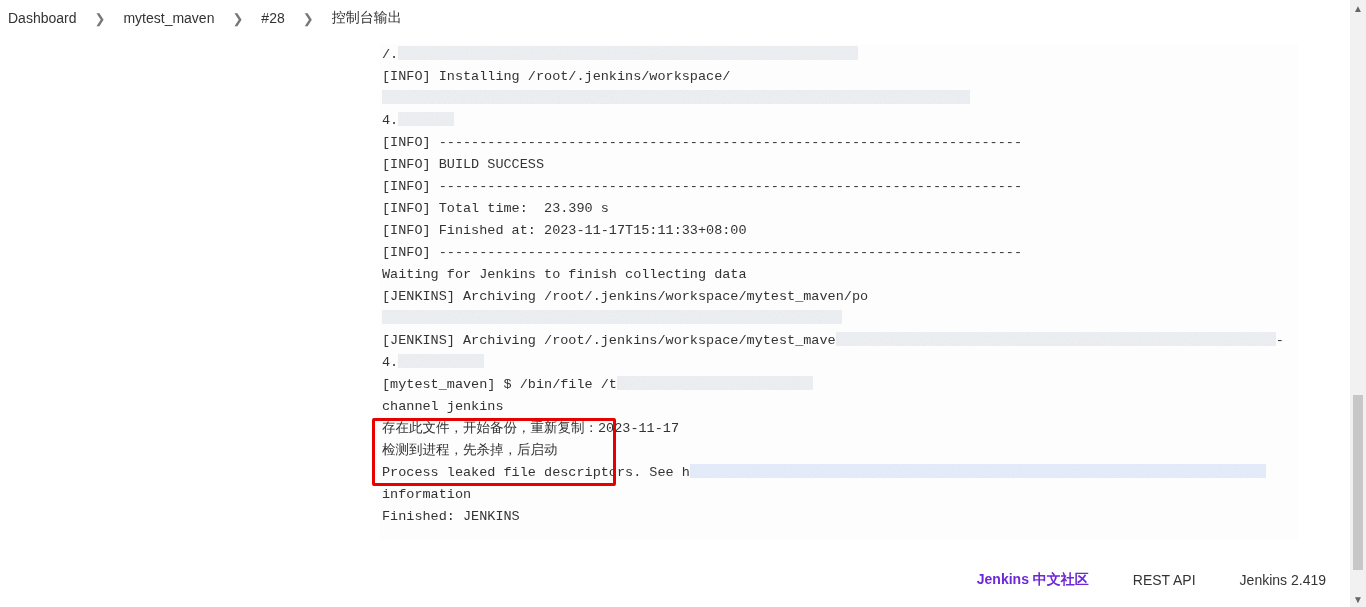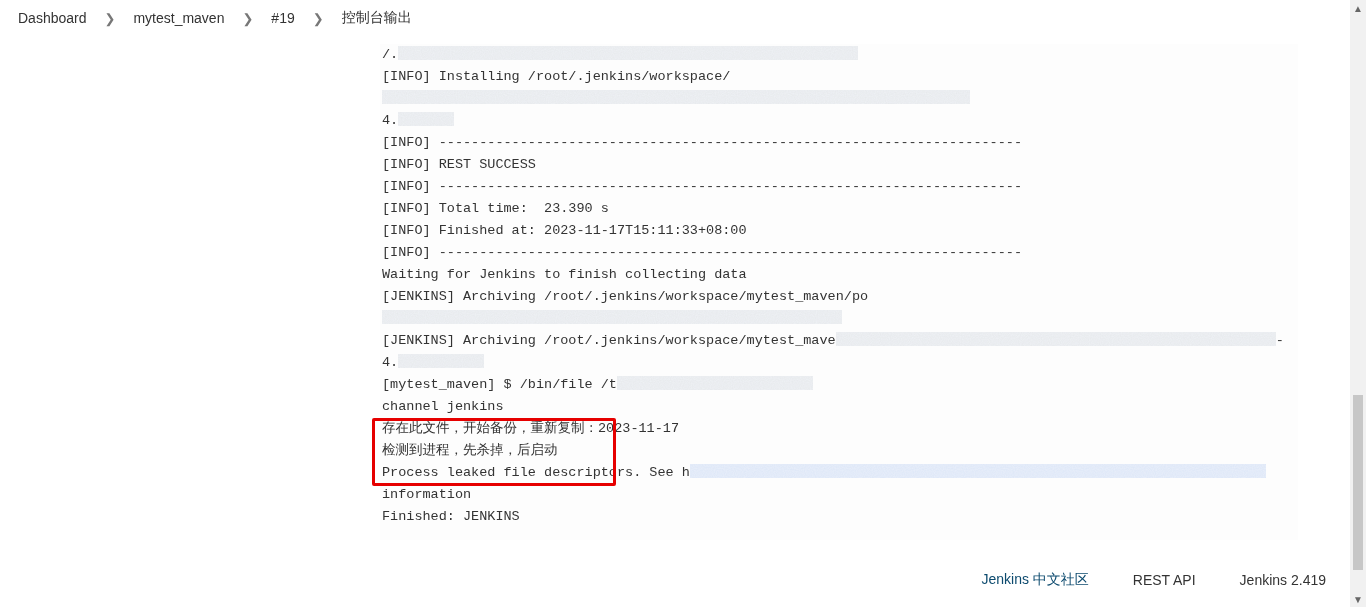--- a/index.html
+++ b/index.html
@@ -7,21 +7,21 @@
       font-family: -apple-system, BlinkMacSystemFont, "Segoe UI", "Helvetica Neue", Arial, sans-serif;
       background: #fff;
       width: 1366px;
       height: 607px;
       position: relative;
       overflow: hidden;
     }
     .breadcrumb {
       display: flex;
       align-items: center;
-      padding: 6px 14px;
+      padding: 6px 4px;
       height: 36px;
       background: #fff;
       font-size: 14px;
       color: #333;
     }
     .breadcrumb-item {
       padding: 2px 4px;
       color: #333;
     }
     .breadcrumb-sep {
@@ -62,21 +62,21 @@
     .footer {
       position: absolute;
       bottom: 18px;
       right: 40px;
       display: flex;
       align-items: center;
       gap: 44px;
       font-size: 14px;
       color: #333;
     }
-    .footer .cn { color: #0c4a6e; font-weight: 400; }
+    .footer .cn { color: #6d28d9; font-weight: 700; }
     .scrollbar-track {
       position: absolute;
       right: 0;
       top: 0;
       width: 16px;
       height: 607px;
       background: #f1f1f1;
     }
     .scrollbar-arrow {
       width:16px; height:16px; display:flex; align-items:center; justify-content:center; color:#666; font-size:10px;
@@ -86,21 +86,21 @@
     }
   </style>
 </head>
 <body>
 
 <div class="breadcrumb">
   <span class="breadcrumb-item">Dashboard</span>
   <span class="breadcrumb-sep">❯</span>
   <span class="breadcrumb-item">mytest_maven</span>
   <span class="breadcrumb-sep">❯</span>
-  <span class="breadcrumb-item">#19</span>
+  <span class="breadcrumb-item">#28</span>
   <span class="breadcrumb-sep">❯</span>
   <span class="breadcrumb-item">控制台输出</span>
 </div>
 
 <div class="console-container">
 <pre class="console"><span>/.</span><span class="mask"><svg width="460" height="14">
           <defs>
             <filter id="b0">
               <feTurbulence type="fractalNoise" baseFrequency="0.9" numOctaves="1" seed="1"></feTurbulence>
               <feColorMatrix type="matrix" values="0 0 0 0 0.88  0 0 0 0 0.90  0 0 0 0 0.93  0 0 0 1 0"></feColorMatrix>
@@ -123,21 +123,21 @@
           <defs>
             <filter id="b2">
               <feTurbulence type="fractalNoise" baseFrequency="0.9" numOctaves="1" seed="3"></feTurbulence>
               <feColorMatrix type="matrix" values="0 0 0 0 0.88  0 0 0 0 0.90  0 0 0 0 0.93  0 0 0 1 0"></feColorMatrix>
             </filter>
           </defs>
           <rect width="56" height="14" fill="#e6e8eb"></rect>
           <rect width="56" height="14" filter="url(#b2)" opacity="0.9"></rect>
         </svg></span>
 <span>[INFO] ------------------------------------------------------------------------</span>
-<span>[INFO] REST SUCCESS</span>
+<span>[INFO] BUILD SUCCESS</span>
 <span>[INFO] ------------------------------------------------------------------------</span>
 <span>[INFO] Total time:  23.390 s</span>
 <span>[INFO] Finished at: 2023-11-17T15:11:33+08:00</span>
 <span>[INFO] ------------------------------------------------------------------------</span>
 <span>Waiting for Jenkins to finish collecting data</span>
 <span>[JENKINS] Archiving /root/.jenkins/workspace/mytest_maven/po</span><span class="mask"><svg width="460" height="14">
           <defs>
             <filter id="b3">
               <feTurbulence type="fractalNoise" baseFrequency="0.9" numOctaves="1" seed="4"></feTurbulence>
               <feColorMatrix type="matrix" values="0 0 0 0 0.88  0 0 0 0 0.90  0 0 0 0 0.93  0 0 0 1 0"></feColorMatrix>

